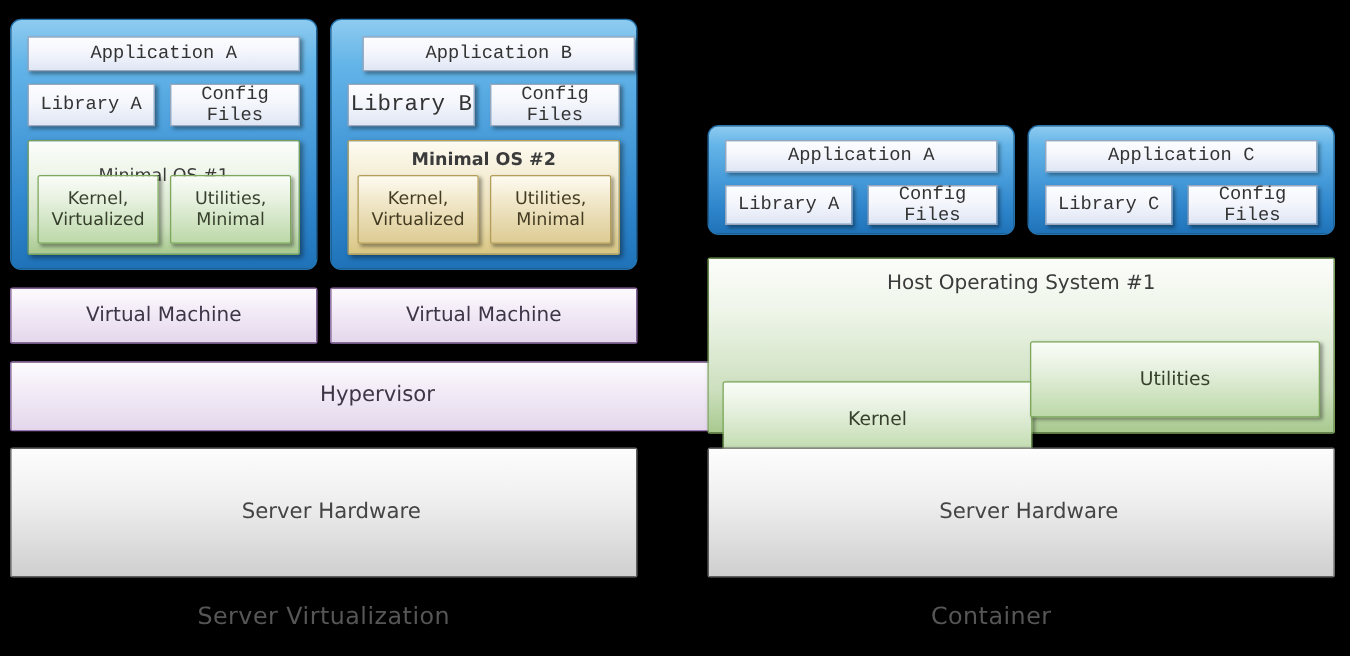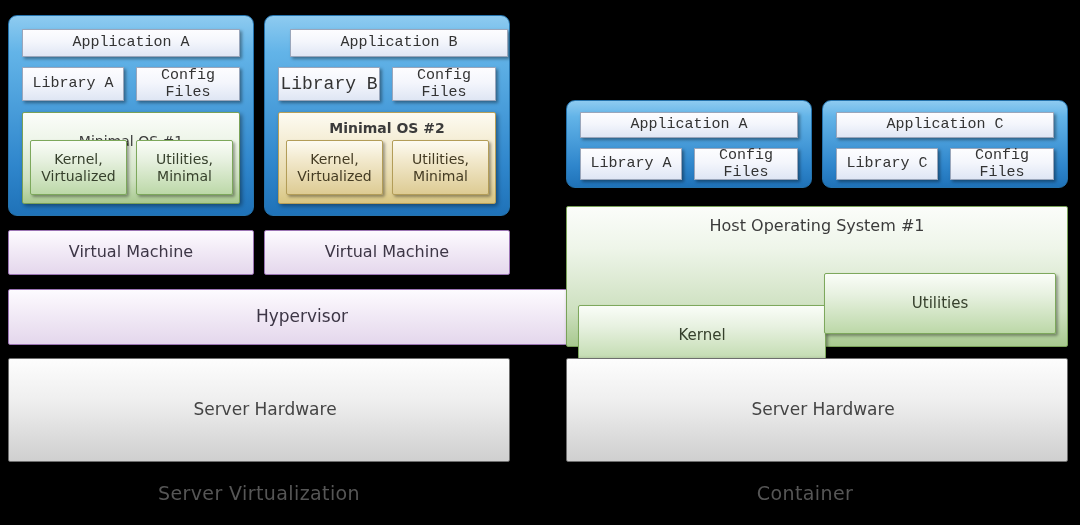--- a/index.html
+++ b/index.html
@@ -173,15 +173,15 @@
     <div class="os-title" style="top:10px;font-size:16px;">Host Operating System #1</div>
   </div>
 
 
   <div class="box tile-green" style="left:578px;top:273px;width:248px;height:61px;font-size:15px;margin-top:32px;">Kernel</div>
 
   <div class="box tile-green" style="left:824px;top:273px;width:232px;height:61px;font-size:15px;">Utilities</div>
 
   <div class="box tile-grey" style="left:566px;top:358px;width:502px;height:104px;font-size:17px;">Server Hardware</div>
 
-  <div class="caption" style="left:554px;top:482px;width:502px;">Container</div>
+  <div class="caption" style="left:542px;top:482px;width:502px;">Container</div>
 
 </div>
 
 </body></html>

